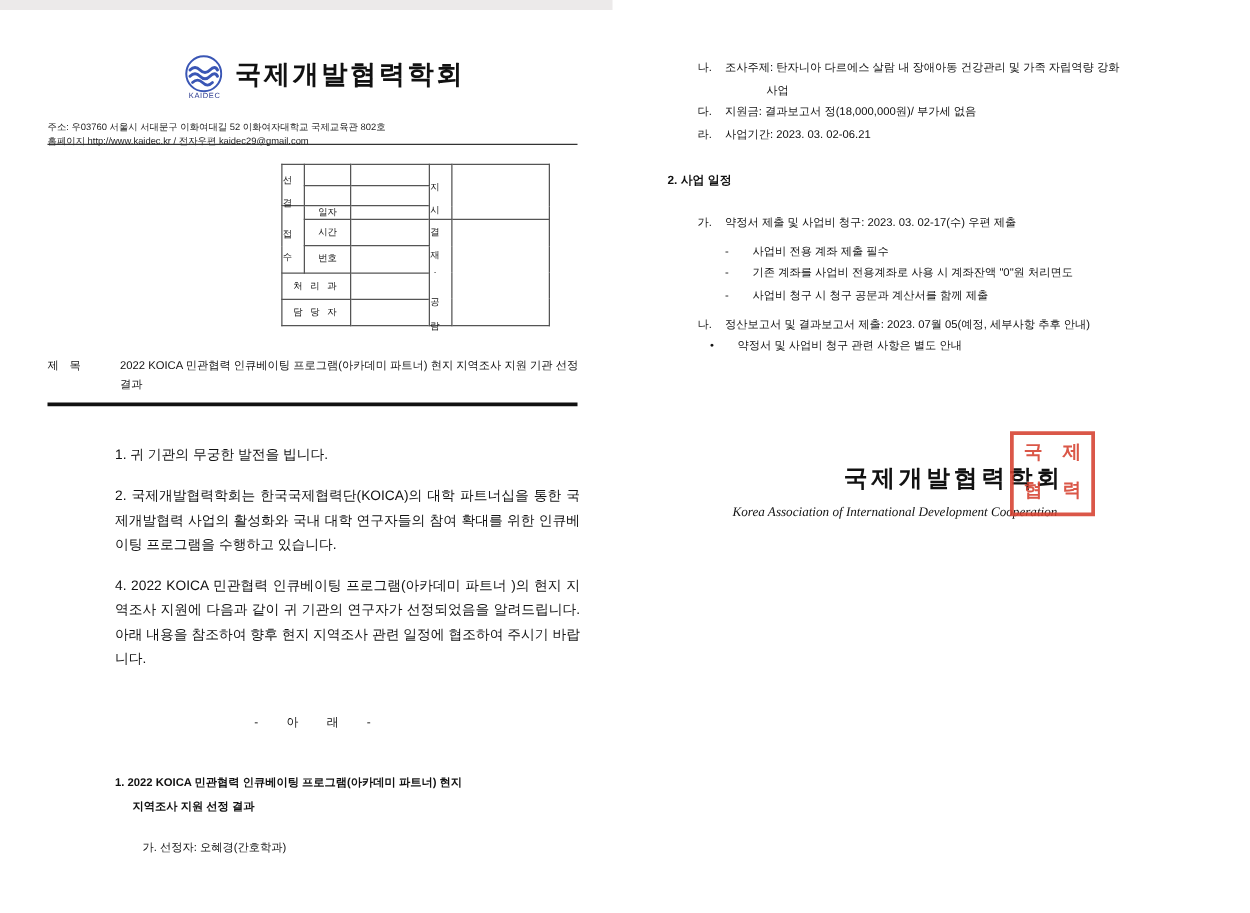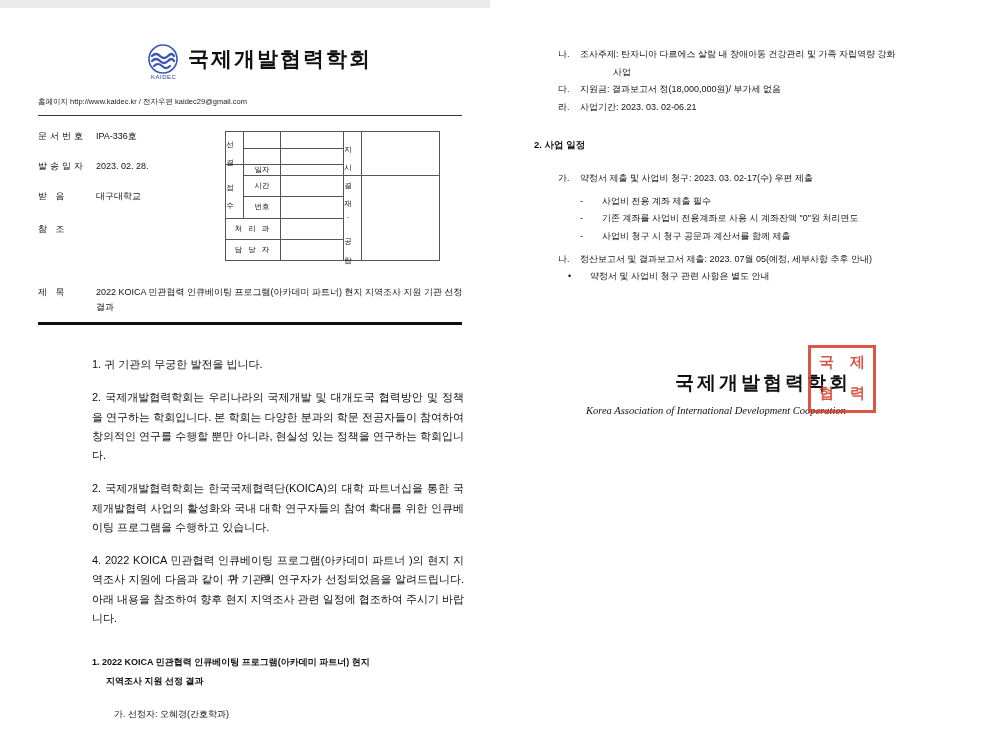--- a/index.html
+++ b/index.html
@@ -170,21 +170,21 @@
     left: 150px;
     top: 572px;
     width: 210px;
     font-size: 9.5px;
     letter-spacing: 10px;
     text-align: center;
   }
   .list-section {
     position: absolute;
     left: 92px;
-    top: 654px;
+    top: 618px;
     width: 372px;
     font-size: 9px;
     line-height: 1.9;
   }
   .list-title {
     font-weight: bold;
     margin-bottom: 2px;
   }
   .list-title-2 {
     font-weight: bold;
@@ -282,42 +282,25 @@
           <path d="M4 12 q4 -4 8 0 t8 0 t6 0" fill="none" stroke="#3a56b5" stroke-width="2.4" stroke-linecap="round"></path>
           <path d="M4 17 q4 -4 8 0 t8 0 t6 0" fill="none" stroke="#3a56b5" stroke-width="2.4" stroke-linecap="round"></path>
           <path d="M6 22 q4 -4 8 0 t8 0" fill="none" stroke="#3a56b5" stroke-width="2.2" stroke-linecap="round"></path>
         </svg>
       </span>
       <span class="org-title">국제개발협력학회</span>
     </div>
     <div class="logo-caption">KAIDEC</div>
 
     <div class="addr-block">
+      <div>주소: 우03760 서울시 서대문구 이화여대길 52 이화여자대학교 국제교육관 802호</div>
       <div>홈페이지 http://www.kaidec.kr / 전자우편 kaidec29@gmail.com</div>
     </div>
     <div class="addr-rule"></div>
 
-    <div class="meta">
-      <div class="meta-row">
-        <span class="meta-label">문서번호</span>
-        <span class="meta-value">IPA-336호</span>
-      </div>
-      <div class="meta-row">
-        <span class="meta-label">발송일자</span>
-        <span class="meta-value">2023. 02. 28.</span>
-      </div>
-      <div class="meta-row">
-        <span class="meta-label">받   음</span>
-        <span class="meta-value">대구대학교</span>
-      </div>
-      <div class="meta-row" style="margin-top:24px">
-        <span class="meta-label">참   조</span>
-        <span class="meta-value"></span>
-      </div>
-    </div>
 
     <table class="routing">
       <tbody>
           <tr>
         <td class="c-narrow" rowspan="2" style="height:32px">
           <div class="vert">선 결</div>
         </td>
         <td class="c-mid"></td>
         <td class="c-wide"></td>
         <td class="c-narrow" rowspan="3">
@@ -360,21 +343,20 @@
       </table>
 
     <div class="subject">
       <span class="subject-label">제    목</span>
       <span class="subject-text">2022 KOICA 민관협력 인큐베이팅 프로그램(아카데미 파트너) 현지 지역조사 지원 기관 선정 결과</span>
     </div>
     <div class="thick-rule"></div>
 
     <div class="body-text">
       <div class="para">1. 귀 기관의 무궁한 발전을 빕니다.</div>
-      <div class="para">2. 국제개발협력학회는 우리나라의 국제개발 및 대개도국 협력방안 및 정책을 연구하는 학회입니다. 본 학회는 다양한 분과의 학문 전공자들이 참여하여 창의적인 연구를 수행할 뿐만 아니라, 현실성 있는 정책을 연구하는 학회입니다.</div>
       <div class="para">2. 국제개발협력학회는 한국국제협력단(KOICA)의 대학 파트너십을 통한 국제개발협력 사업의 활성화와 국내 대학 연구자들의 참여 확대를 위한 인큐베이팅 프로그램을 수행하고 있습니다.</div>
       <div class="para">4. 2022 KOICA 민관협력 인큐베이팅 프로그램(아카데미 파트너 )의 현지 지역조사 지원에 다음과 같이 귀 기관의 연구자가 선정되었음을 알려드립니다. 아래 내용을 참조하여 향후 현지 지역조사 관련 일정에 협조하여 주시기 바랍니다.</div>
     </div>
 
     <div class="arae">- 아          래 -</div>
 
     <div class="list-section">
       <div class="list-title">1. 2022 KOICA 민관협력 인큐베이팅 프로그램(아카데미 파트너) 현지</div>
       <div class="list-title-2">지역조사 지원 선정 결과</div>
       <div class="sub-item">가. 선정자: 오혜경(간호학과)</div>

